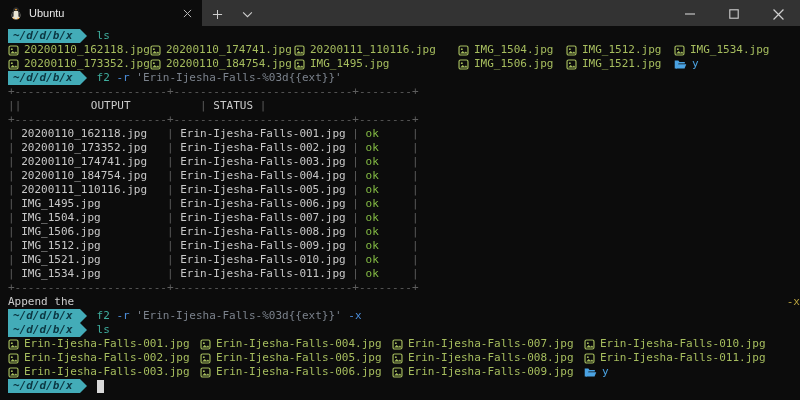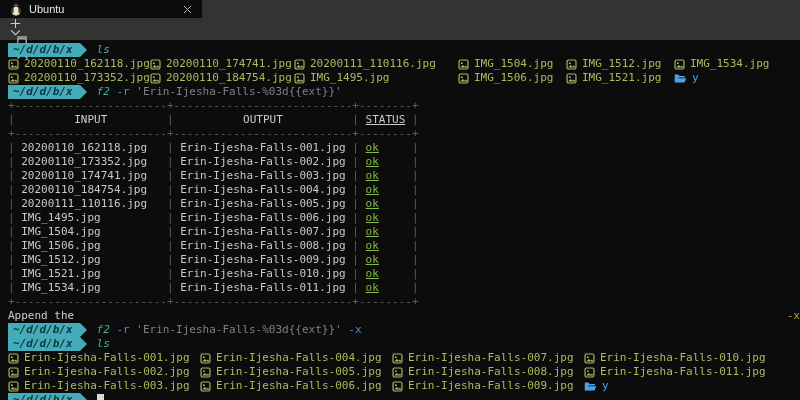--- a/index.html
+++ b/index.html
@@ -1,54 +1,54 @@
 <!DOCTYPE html>
 <html><head>
 <meta charset="utf-8">
 <style>
   html,body{margin:0;padding:0;background:#000;}
   .win{width:800px;height:400px;background:#0c0c0c;overflow:hidden;position:relative;
        font-family:"DejaVu Sans Mono", monospace;}
   
-  .titlebar{height:40px;background:#333333;display:flex;align-items:stretch;
-            font-family:"Liberation Sans", sans-serif;flex-direction:column;}
+  .titlebar{height:26px;background:#333333;display:flex;align-items:stretch;
+            font-family:"Liberation Sans", sans-serif;}
   .tab{width:186px;background:#0c0c0c;display:flex;align-items:center;
        padding:0 6px 0 10px;gap:7px;color:#e8e8e8;font-size:11px;}
   .tab-title{flex:1;white-space:nowrap;overflow:hidden;}
   .tbtn{display:flex;align-items:center;justify-content:center;color:#b8b8b8;
         background:transparent;border:none;cursor:default;}
   .tab-close{width:18px;height:18px;font-size:11px;border-radius:2px;}
   .newtab,.tabdrop{width:30px;height:28px;color:#cfcfcf;}
   .tb-spacer{flex:1;}
   .wbtn{width:44px;height:28px;display:flex;align-items:center;justify-content:center;color:#cfcfcf;}
   
   .term{padding:3px 0 0 8px;font-size:11px;line-height:14px;color:#cccccc;}
   .line{display:flex;align-items:center;height:14px;white-space:pre;}
   
   .pseg{background:#43acb8;color:#0b3540;font-weight:bold;font-style:italic;
         padding:0 7px 0 5px;height:14px;display:inline-flex;align-items:center;flex:none;}
   .parrow{width:0;height:0;border-left:7px solid #43acb8;border-top:7px solid transparent;
           border-bottom:7px solid transparent;flex:none;}
   .cmdgap{width:10px;flex:none;}
-  .cmd{color:#3fae9e;font-style:italic;}
+  .cmd{color:#3fae9e;}
   .flag{color:#4d8fdd;}
   .str{color:#7b828c;}
   .sp{white-space:pre;}
   
   .fe{display:inline-flex;align-items:center;gap:5px;flex:none;}
   .file{color:#a6bd5e;}
   .dir{color:#4ba3e3;}
   .fic{flex:none;}
   .wA{width:142px}.wB{width:144px}.wC{width:164px}.wD{width:108px}.wE{width:108px}.wF{width:192px}
   
   .tb{color:#5d5d5d;flex:none;}
   .cell{display:inline-block;white-space:pre;box-sizing:border-box;flex:none;overflow:hidden;}
   .cin{width:23ch;padding-left:1ch;}
   .cout{width:27ch;padding-left:1ch;}
-  .cst{width:8ch;padding-left:1ch;text-decoration:underline;}
+  .cst{width:8ch;padding-left:1ch;}
   .hc{padding-left:0;text-align:center;color:#cccccc;}
   .ok{color:#84bb44;}
   .trowtxt{color:#c8c8c8;}
   
   .hint{color:#cccccc;justify-content:space-between;}
   .hintflag{color:#b8a23e;}
   
   .cursor{width:7px;height:13px;background:#d9d9d9;margin-left:10px;flex:none;}
 </style>
 </head>
@@ -172,21 +172,21 @@
           </svg><span>y</span></span>
     </div>
 
     <div class="line">
       <span class="pseg">~/d/d/b/x</span><span class="parrow"></span><span class="cmdgap"></span><span class="cmd">f2</span><span class="sp"> </span><span class="flag">-r</span><span class="sp"> </span><span class="str">'Erin-Ijesha-Falls-%03d{{ext}}'</span>
     </div>
 
     <div class="line"><span class="tb">+-----------------------+---------------------------+--------+</span></div>
 
     <div class="line">
-      <span class="tb">|</span><span class="cell cin hc">INPUT</span><span class="tb">|</span><span class="cell cout hc">OUTPUT</span><span class="tb">|</span><span class="cell cst hc">STATUS</span><span class="tb">|</span>
+      <span class="tb">|</span><span class="tb">|</span><span class="cell cout hc">OUTPUT</span><span class="tb">|</span><span class="cell cst hc">STATUS</span><span class="tb">|</span>
     </div>
 
     <div class="line"><span class="tb">+-----------------------+---------------------------+--------+</span></div>
 
     <div class="line trowtxt"><span class="tb">|</span><span class="cell cin">20200110_162118.jpg</span><span class="tb">|</span><span class="cell cout">Erin-Ijesha-Falls-001.jpg</span><span class="tb">|</span><span class="cell cst ok">ok</span><span class="tb">|</span></div>
     <div class="line trowtxt"><span class="tb">|</span><span class="cell cin">20200110_173352.jpg</span><span class="tb">|</span><span class="cell cout">Erin-Ijesha-Falls-002.jpg</span><span class="tb">|</span><span class="cell cst ok">ok</span><span class="tb">|</span></div>
     <div class="line trowtxt"><span class="tb">|</span><span class="cell cin">20200110_174741.jpg</span><span class="tb">|</span><span class="cell cout">Erin-Ijesha-Falls-003.jpg</span><span class="tb">|</span><span class="cell cst ok">ok</span><span class="tb">|</span></div>
     <div class="line trowtxt"><span class="tb">|</span><span class="cell cin">20200110_184754.jpg</span><span class="tb">|</span><span class="cell cout">Erin-Ijesha-Falls-004.jpg</span><span class="tb">|</span><span class="cell cst ok">ok</span><span class="tb">|</span></div>
     <div class="line trowtxt"><span class="tb">|</span><span class="cell cin">20200111_110116.jpg</span><span class="tb">|</span><span class="cell cout">Erin-Ijesha-Falls-005.jpg</span><span class="tb">|</span><span class="cell cst ok">ok</span><span class="tb">|</span></div>
     <div class="line trowtxt"><span class="tb">|</span><span class="cell cin">IMG_1495.jpg</span><span class="tb">|</span><span class="cell cout">Erin-Ijesha-Falls-006.jpg</span><span class="tb">|</span><span class="cell cst ok">ok</span><span class="tb">|</span></div>

